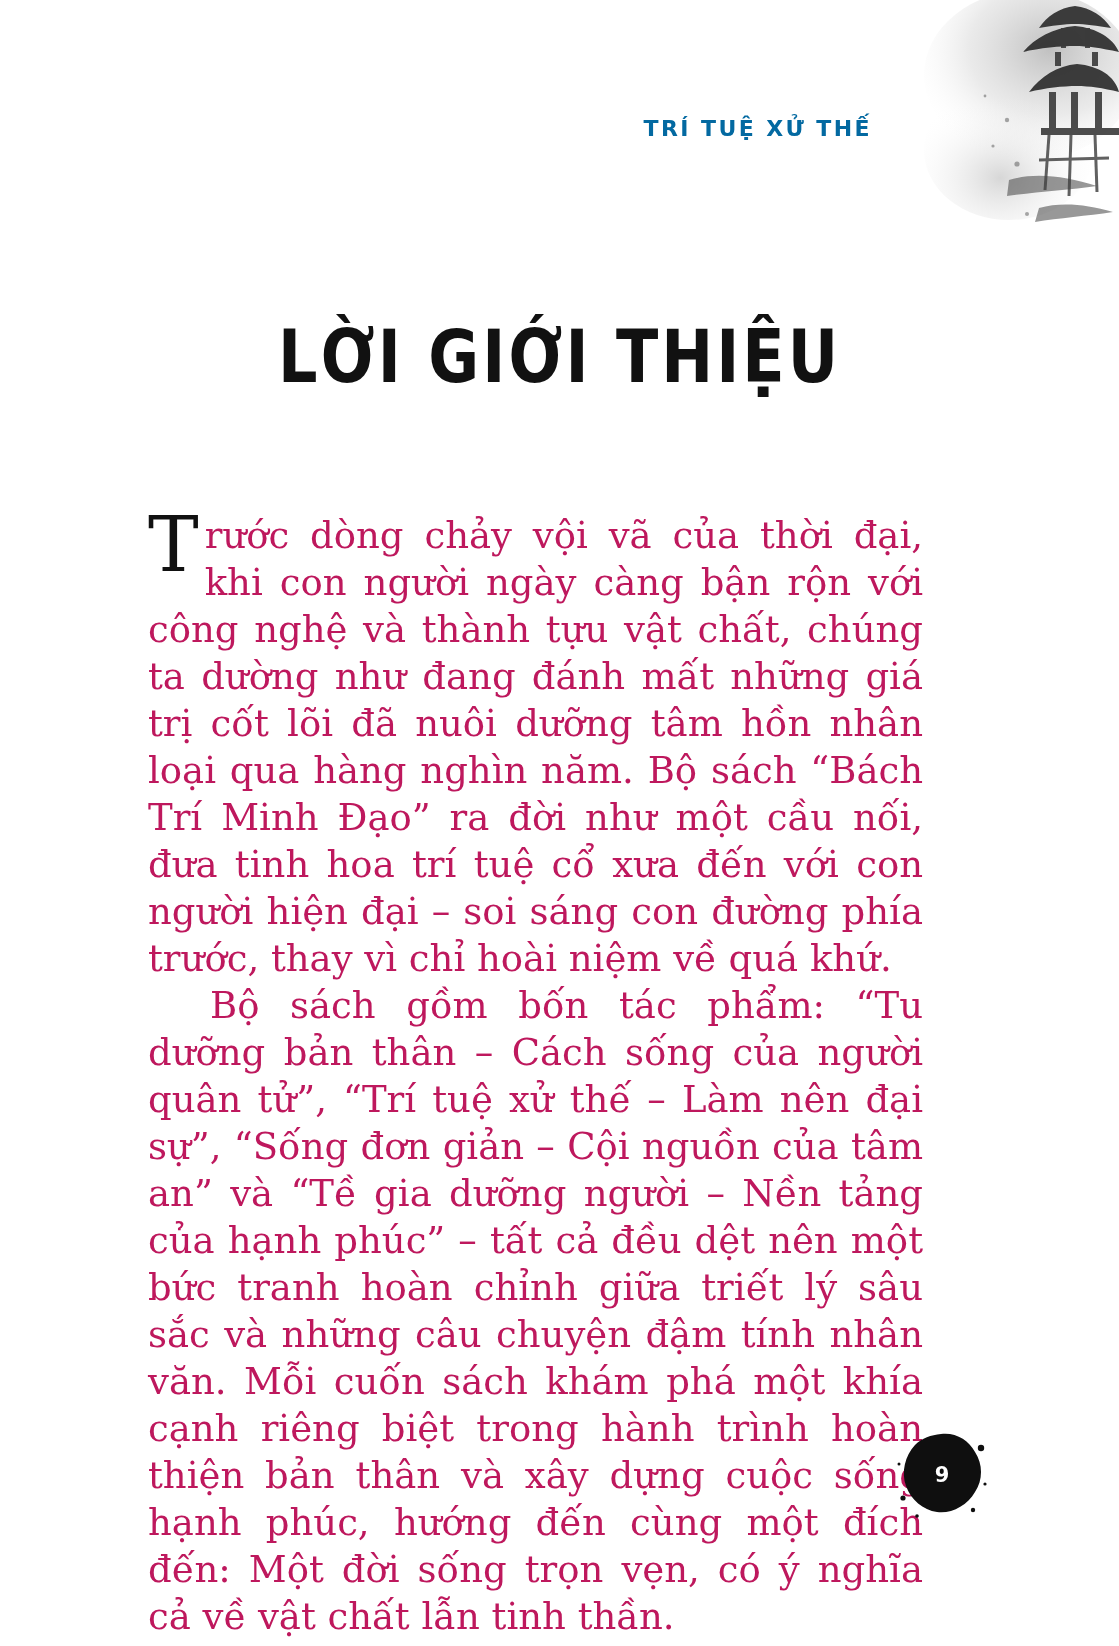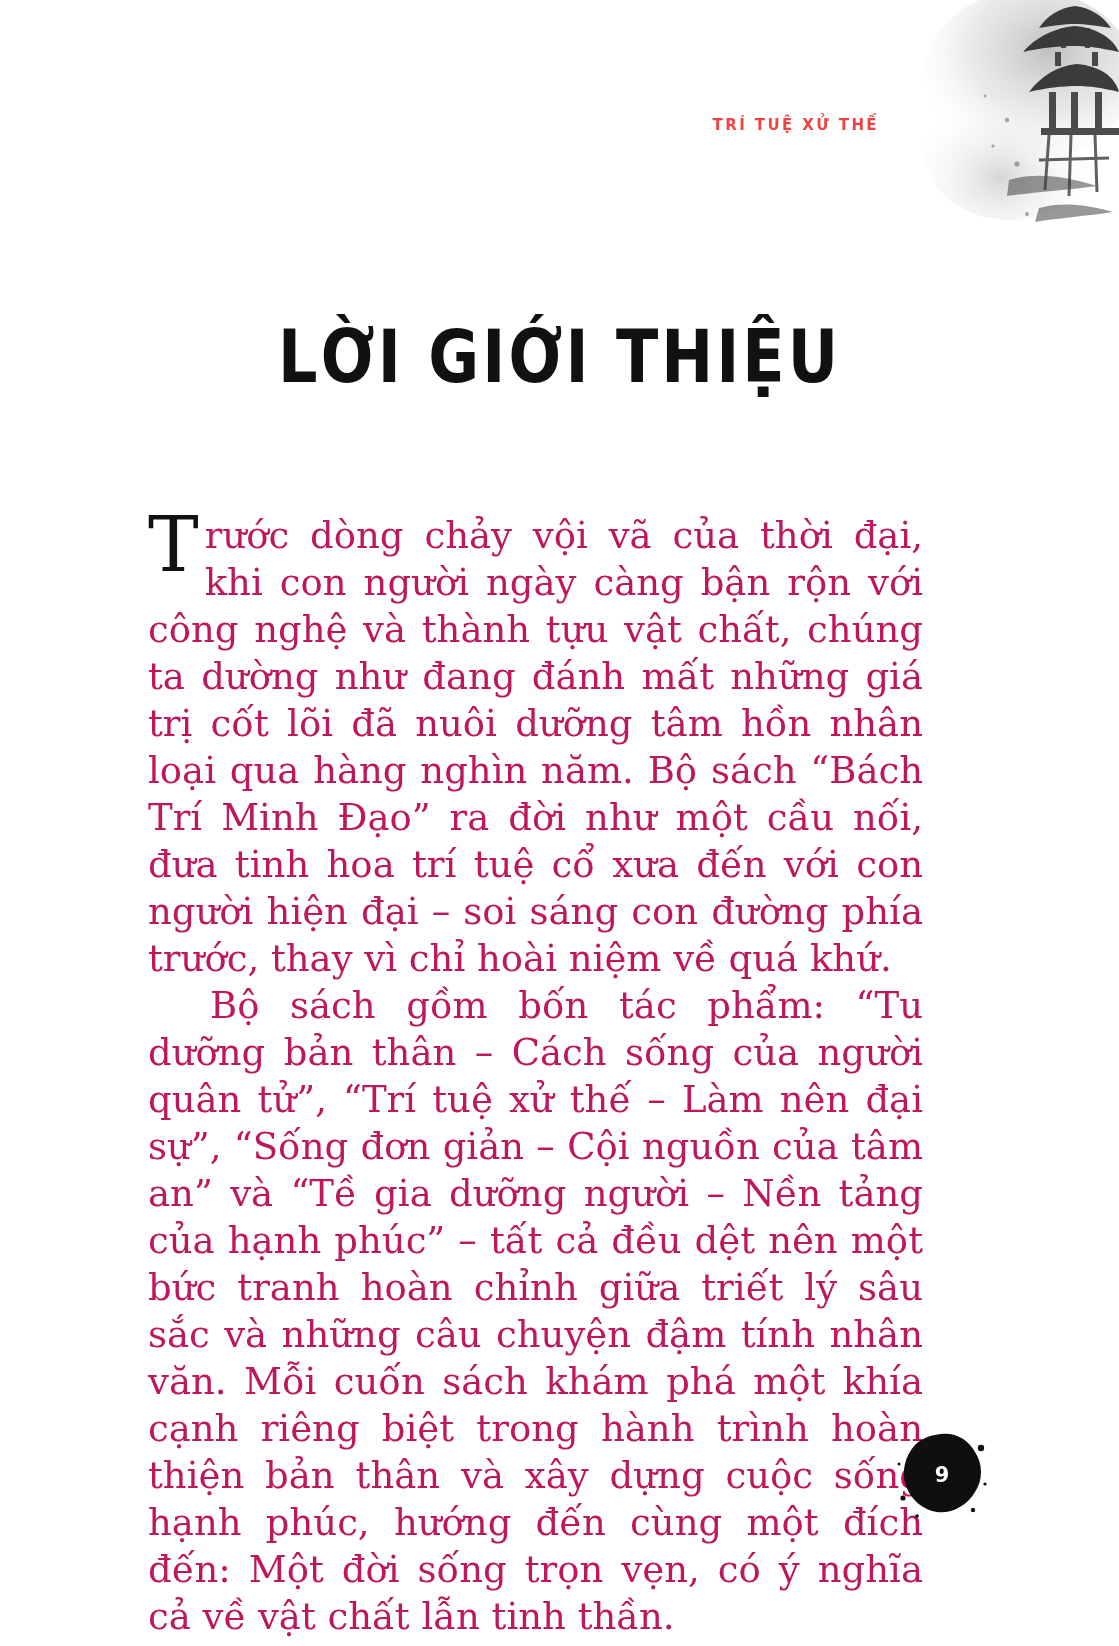--- a/index.html
+++ b/index.html
@@ -32,26 +32,26 @@
     height: 250px;
     overflow: hidden;
     pointer-events: none;
   }
   .corner-art svg { display: block; }
 
   
   .running-head {
     position: absolute;
     top: 116px;
-    right: 240px;
+    right: 247px;
     font-family: "DejaVu Sans", sans-serif;
-    font-size: 15px;
+    font-size: 22px;
     font-weight: 700;
     letter-spacing: 2.4px;
-    color: #ef4444;
+    color: #0369a1;
     white-space: nowrap;
   }
 
   
   .chapter-title {
     position: absolute;
     top: 272px;
     left: 0;
     right: 0;
     text-align: center;

